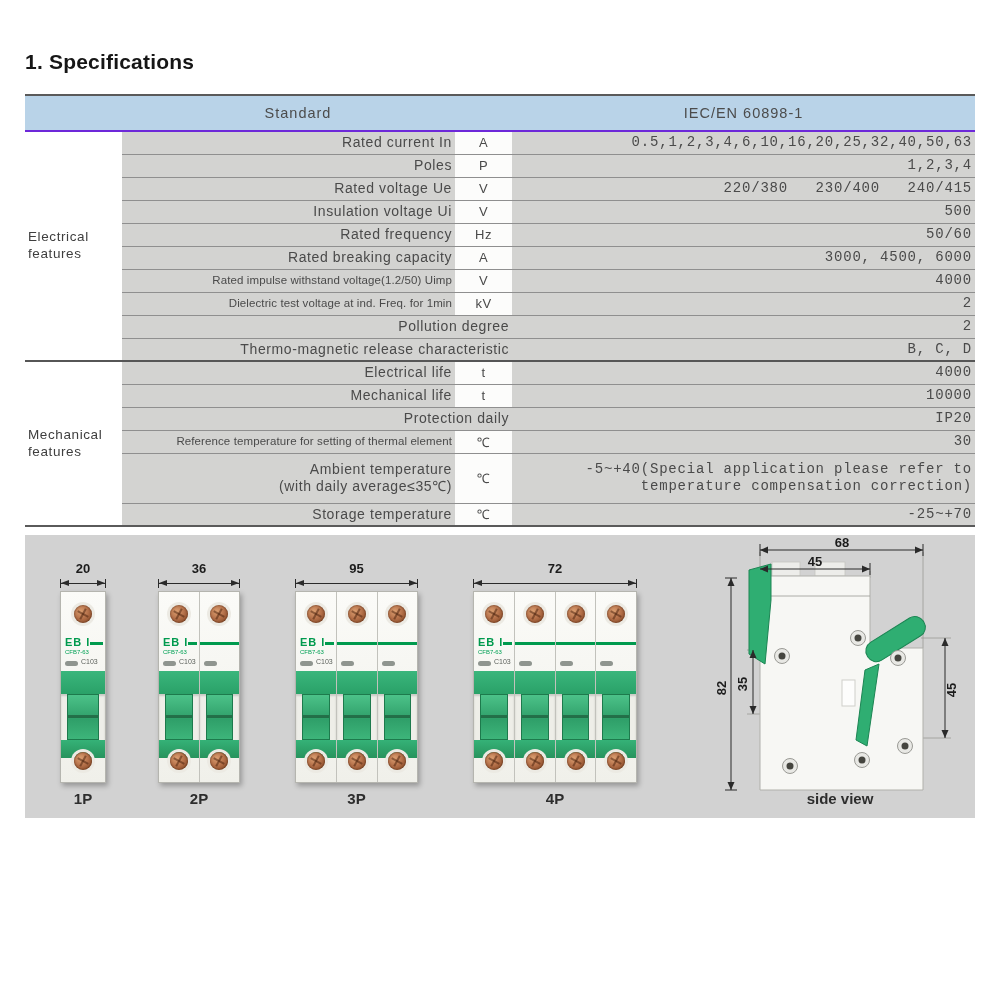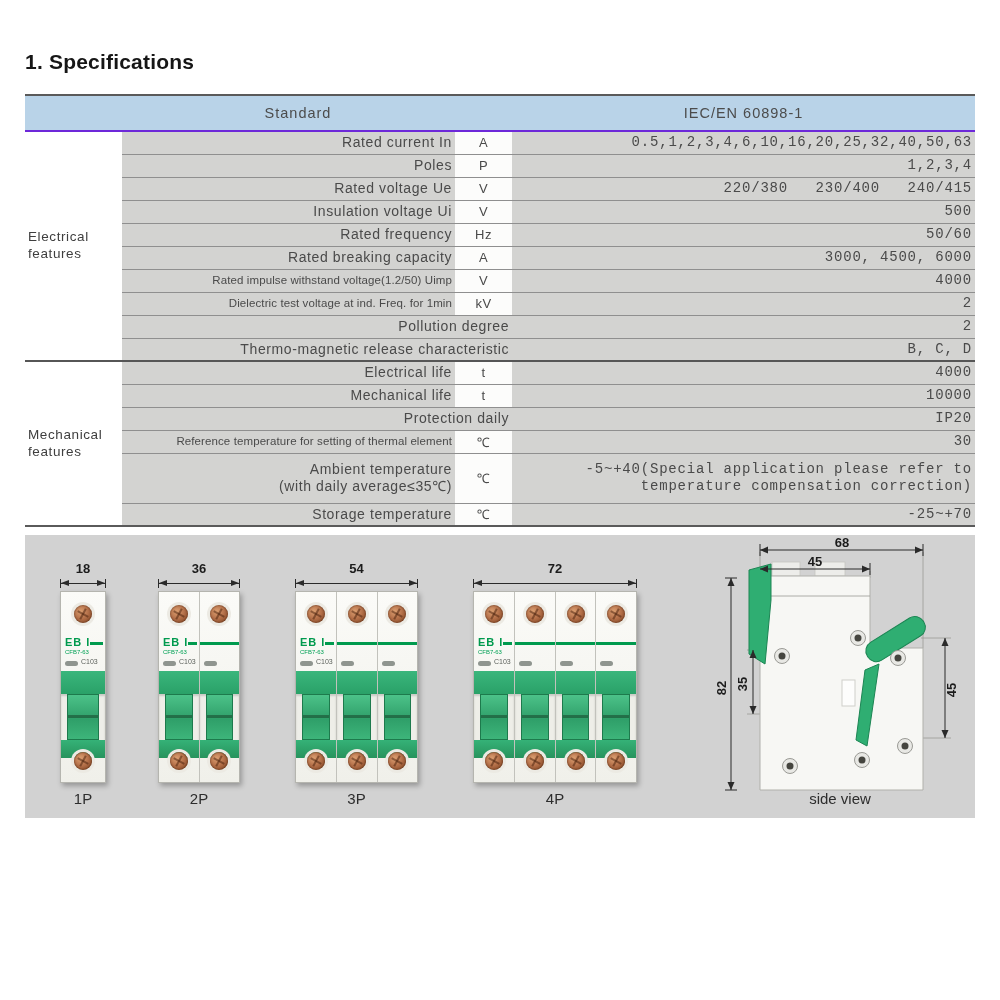--- a/index.html
+++ b/index.html
@@ -120,21 +120,21 @@
   .toggle { position:absolute; top:0; bottom:0; left:6px; right:6px;
             background:linear-gradient(#4cc289 0%, #2f9f69 55%, #3db57a 100%);
             border:1px solid #1d7a4c; }
   .toggle::after { content:""; position:absolute; left:0; right:0; top:45%; height:3px;
                    background:rgba(20,60,35,.5); }
   .band2 { position:absolute; top:148px; left:0; right:0; height:18px;
            background:linear-gradient(#35b277,#27935d); }
 
   .plabel {
     position:absolute; top:255px; width:100px; transform:translateX(-50px);
-    text-align:center; font-size:15px; font-weight:normal; color:#2d2d2d;
+    text-align:center; font-size:15px; font-weight:bold; color:#2d2d2d;
   }
 
   
   .sideview { position:absolute; left:690px; top:3px; }
   .sv-dim { stroke:#2a2a2a; stroke-width:1; }
   .sv-ext { stroke:#9a9a95; stroke-width:0.8; }
   .sv-arrow { fill:#2a2a2a; }
   .sv-text { font-family:"Liberation Sans",sans-serif; font-size:13px; font-weight:bold; fill:#1c1c1c; }
   .sv-body { fill:#f7f7f4; stroke:#b0b0ab; stroke-width:1; }
   .sv-detail { fill:#ededea; stroke:#c5c5c0; stroke-width:0.8; }
@@ -321,21 +321,21 @@
         <polygon class="sv-arrow" points="230,200 226.5,192 233.5,192"></polygon>
       <text class="sv-text" x="241" y="152" text-anchor="middle" transform="rotate(-90 241 152)">45</text>
     </svg>
 
     <span class="plabel" style="left:815px">side view</span>
   <div class="bblock" style="left: 35px; width: 46px;">
         <div class="dim-h">
           <div class="dline"></div>
           <div class="ah l"></div>
           <div class="ah r"></div>
-          <div class="num">18</div>
+          <div class="num">20</div>
         </div>
         <div class="breaker">
           <div class="pole" style="width: 46px;">
             <div class="screw top"></div>
             <div class="brandline seg"></div>
             <div class="brand">EB I</div>
             <div class="model">CFB7-63</div>
             <div class="c103">C103</div>
             <div class="oval"></div>
             <div class="band1"></div>
@@ -382,21 +382,21 @@
             <div class="screw bot"></div>
           </div>
         </div>
       </div>
       <span class="plabel" style="left: 174px;">2P</span>
       <div class="bblock" style="left: 270px; width: 123px;">
         <div class="dim-h">
           <div class="dline"></div>
           <div class="ah l"></div>
           <div class="ah r"></div>
-          <div class="num">54</div>
+          <div class="num">95</div>
         </div>
         <div class="breaker">
           <div class="pole">
             <div class="screw top"></div>
             <div class="brandline seg"></div>
             <div class="brand">EB I</div>
             <div class="model">CFB7-63</div>
             <div class="c103">C103</div>
             <div class="oval"></div>
             <div class="band1"></div>

